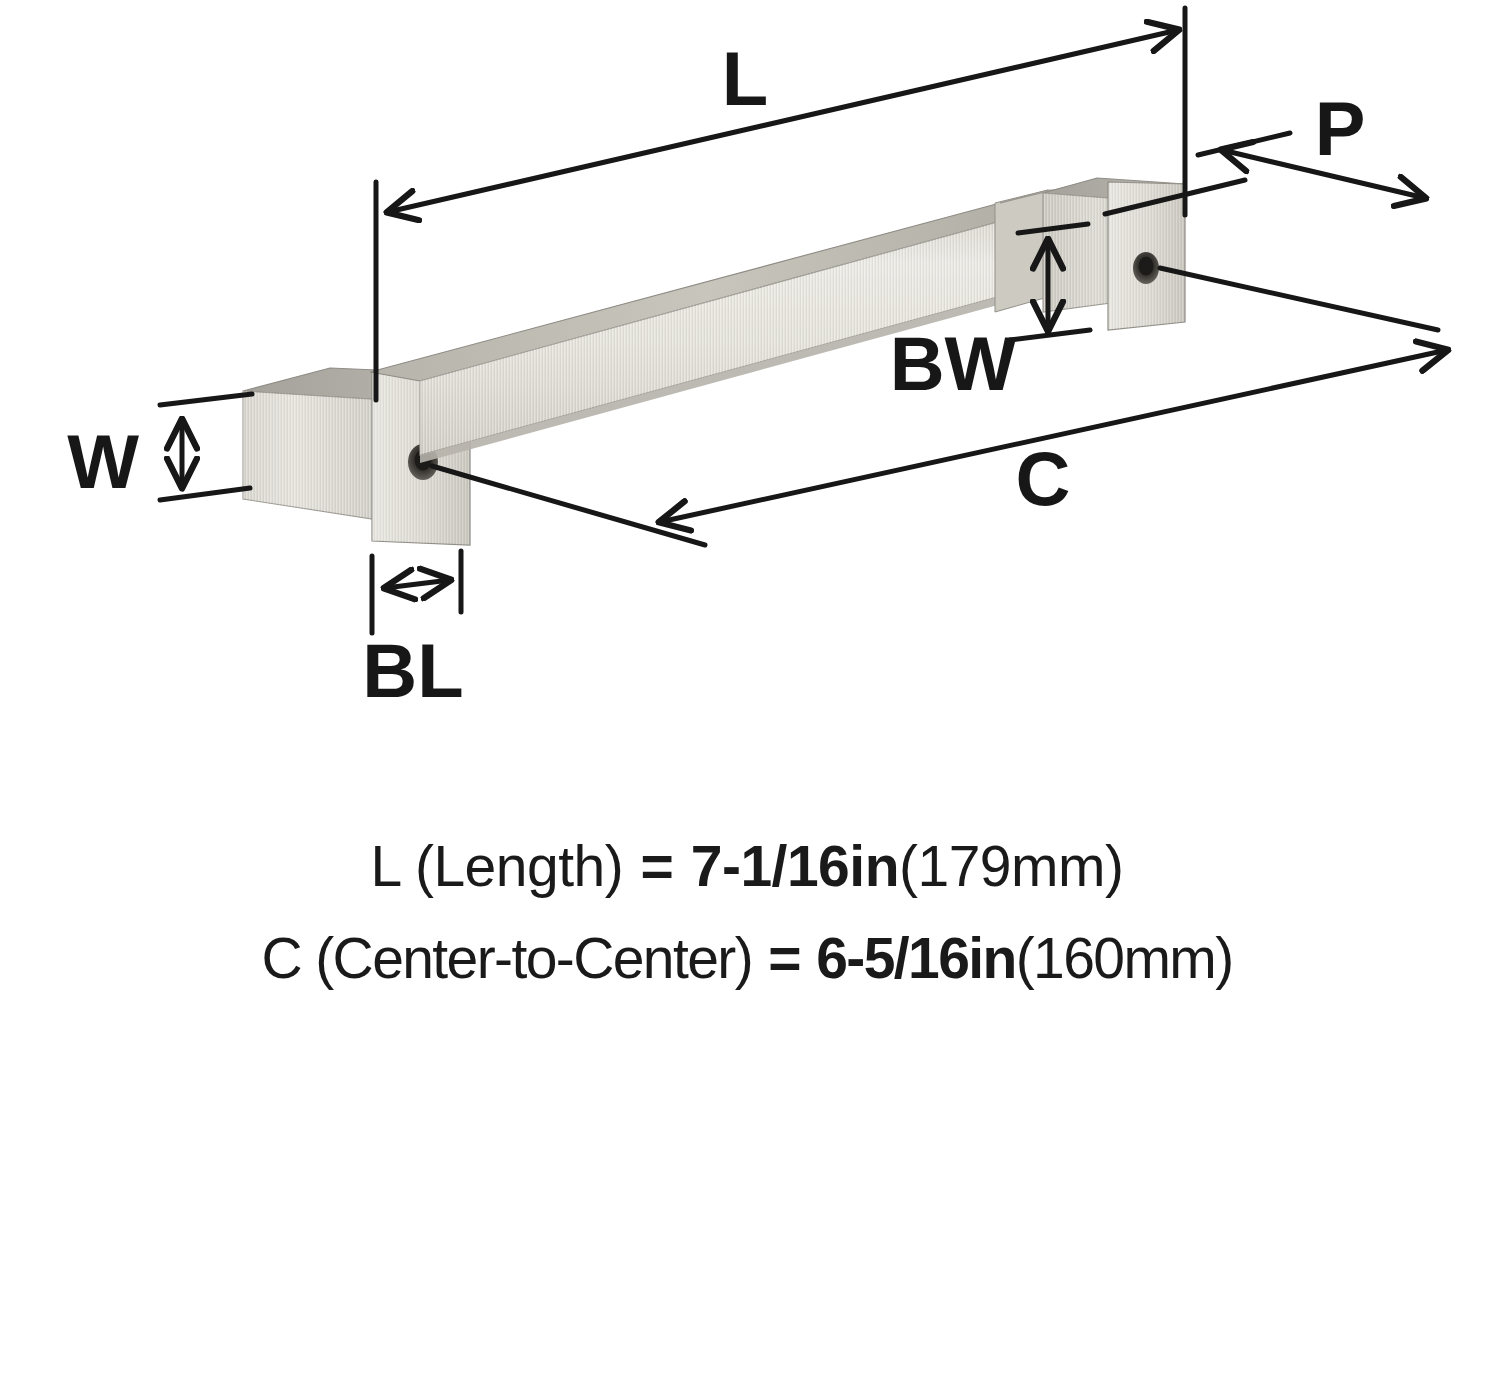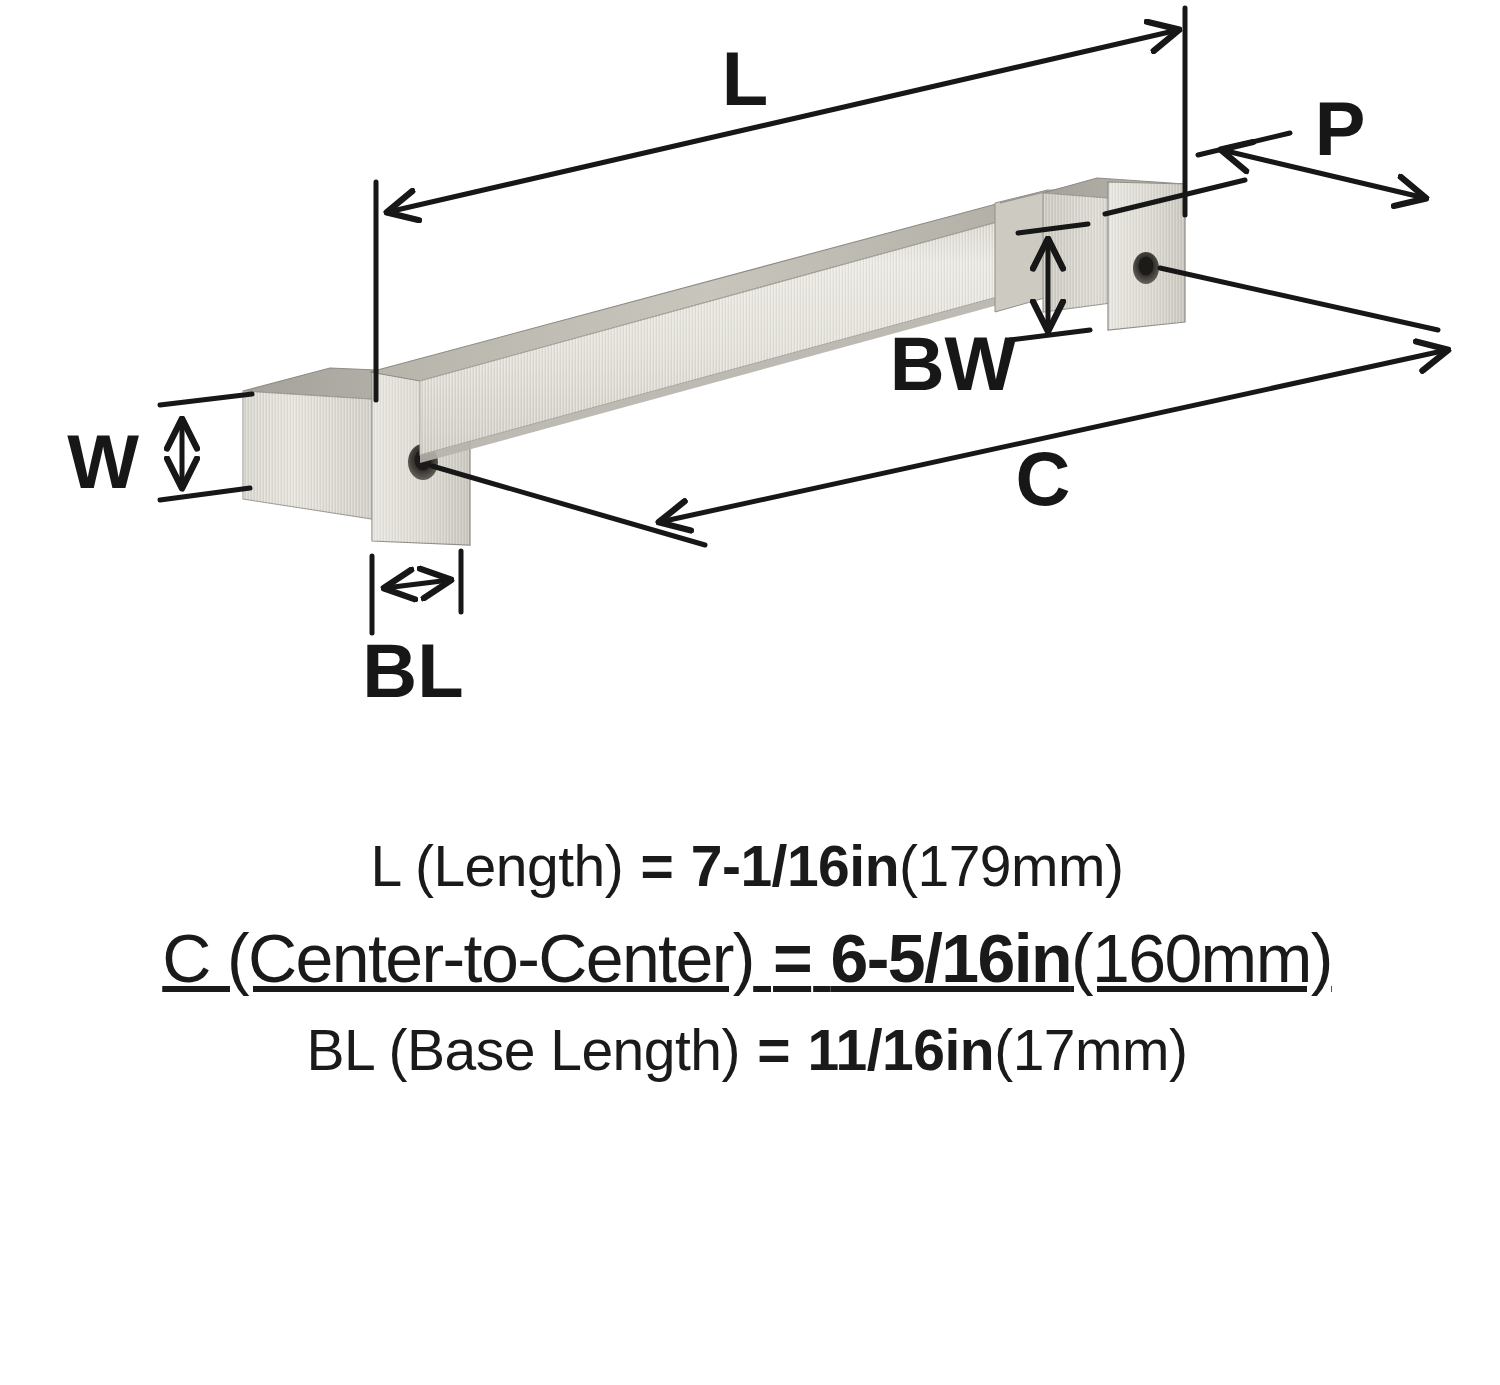--- a/index.html
+++ b/index.html
@@ -52,23 +52,22 @@
     padding: 0 2px;
   }
   .spec-row .sp-imp {
     font-weight: 700;
   }
   .spec-row .sp-met {
     font-weight: 400;
   }
   
   .spec-row.wide {
-    font-size: 68px;
+    font-size: 57px;
     letter-spacing: -1.6px;
-    text-decoration: underline;
   }
 </style>
 </head>
 <body>
 
 <div id="diagram-area">
   <svg id="diagram-svg" viewBox="0 0 1500 800" xmlns="http://www.w3.org/2000/svg">
     <defs>
 
       <linearGradient id="barFace" x1="0" y1="0" x2="0" y2="1">
@@ -230,19 +229,14 @@
   </div>
 
 
 
   <div class="spec-row wide">
     <span class="sp-label">C (Center-to-Center)</span>
     <span class="sp-eq">=</span>
     <span class="sp-imp">6-5/16in</span><span class="sp-met">(160mm)</span>
   </div>
 
-  <div class="spec-row">
-    <span class="sp-label">BL (Base Length)</span>
-    <span class="sp-eq">=</span>
-    <span class="sp-imp">11/16in</span><span class="sp-met">(17mm)</span>
-  </div>
 
 </div>
 
 </body></html>

